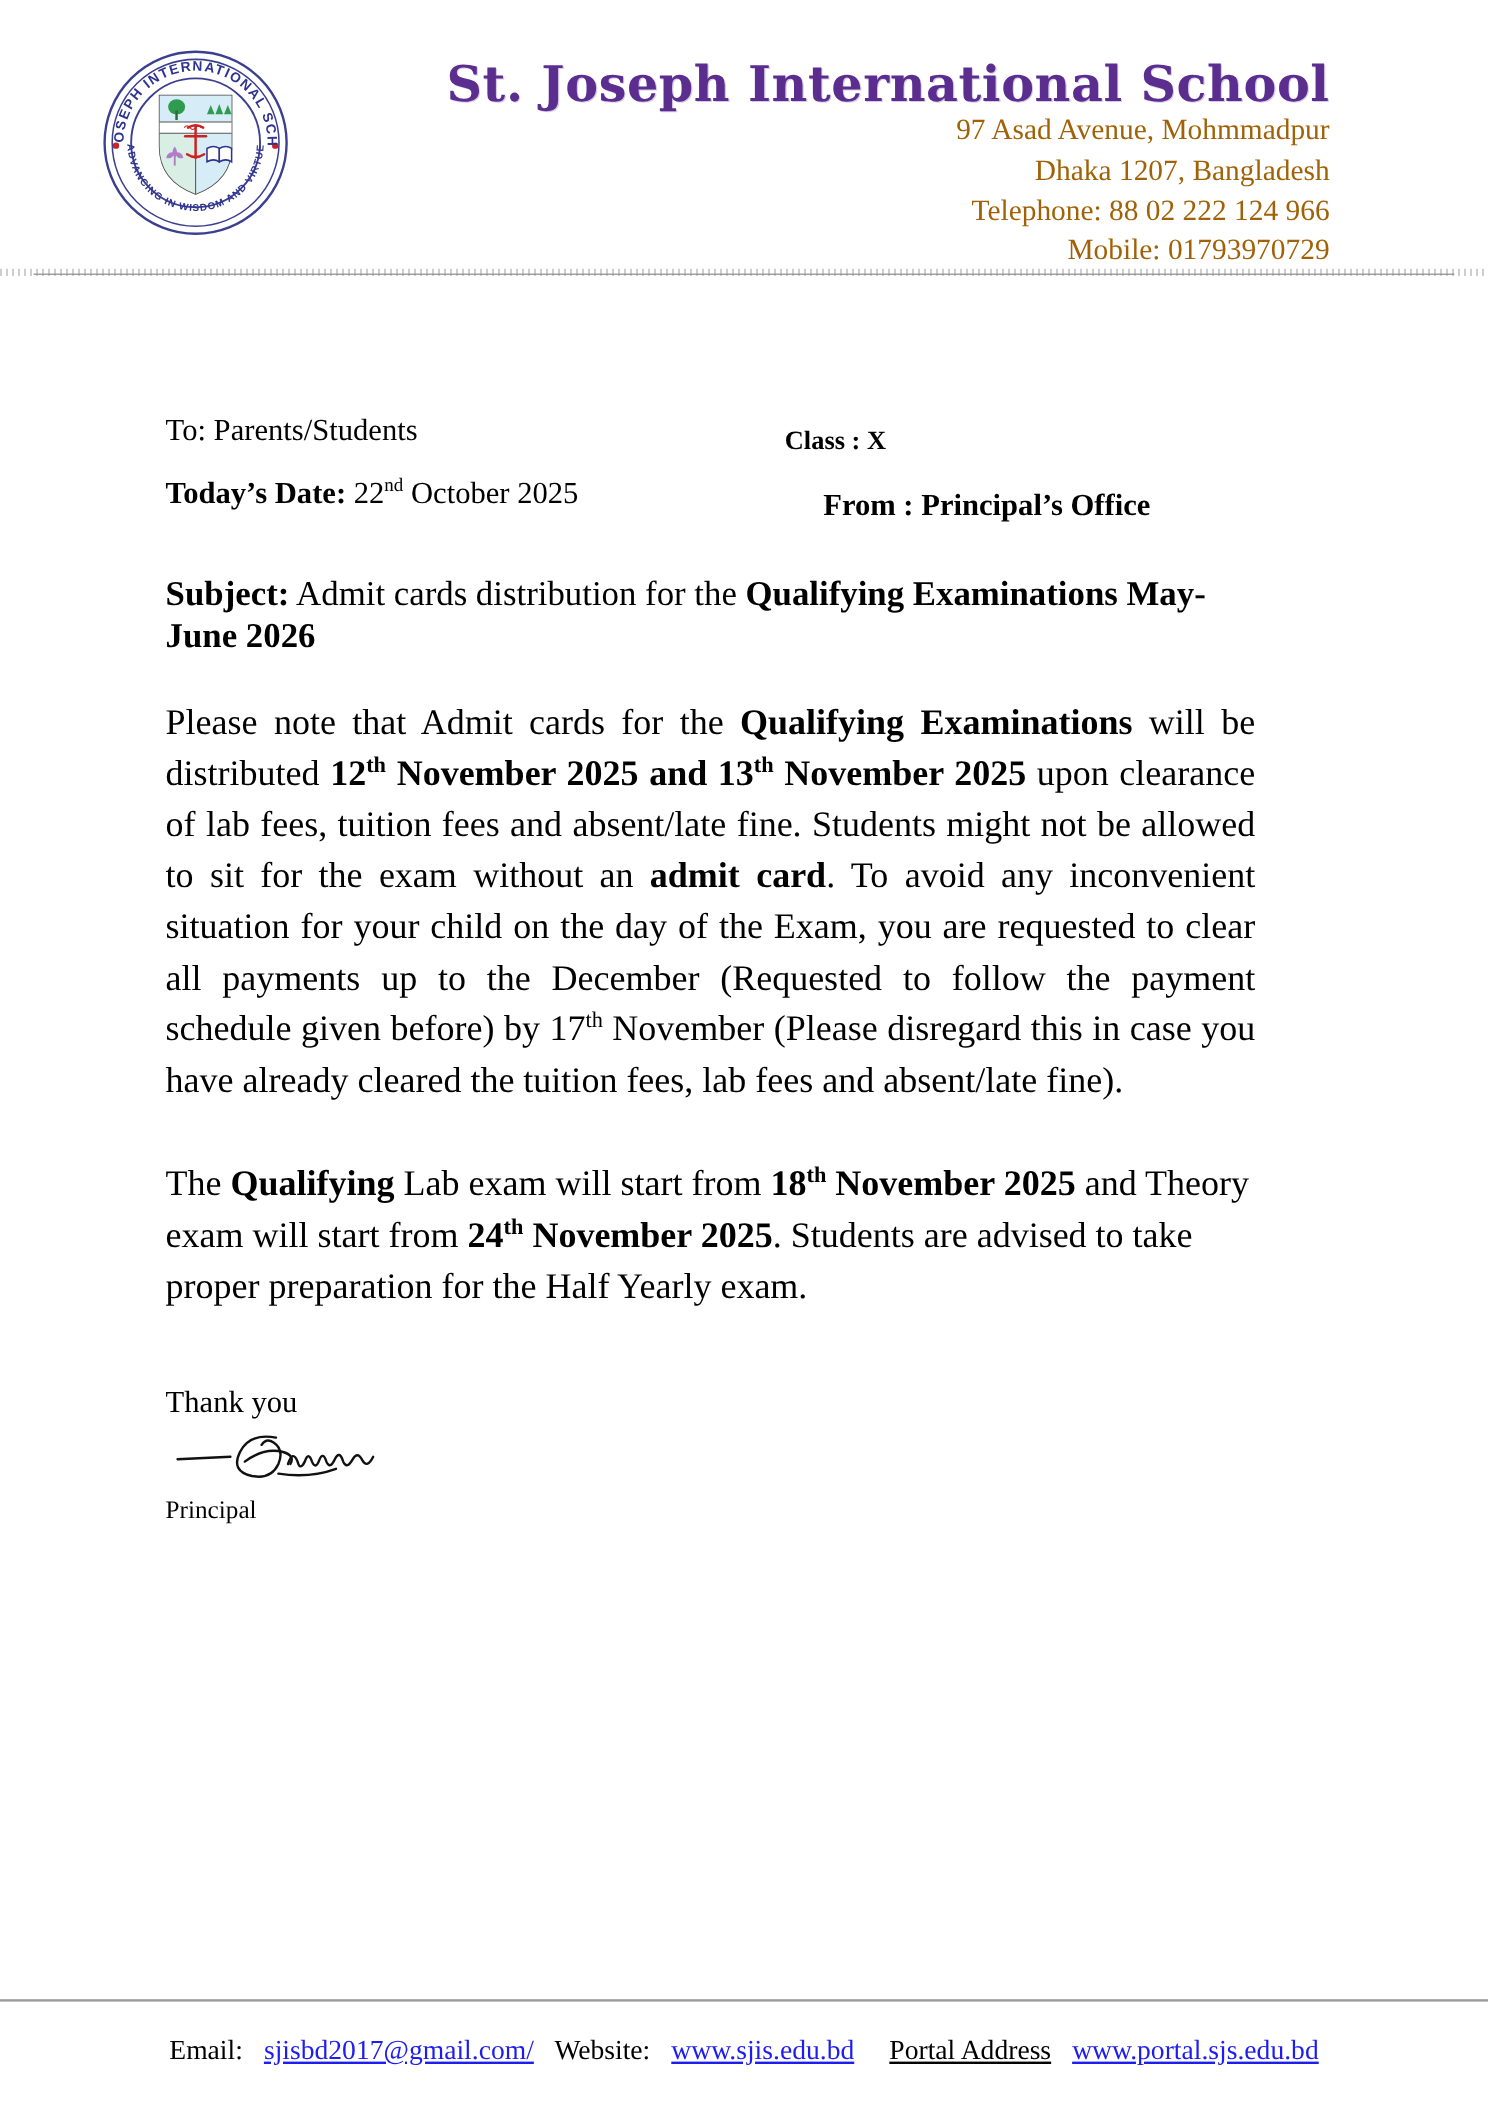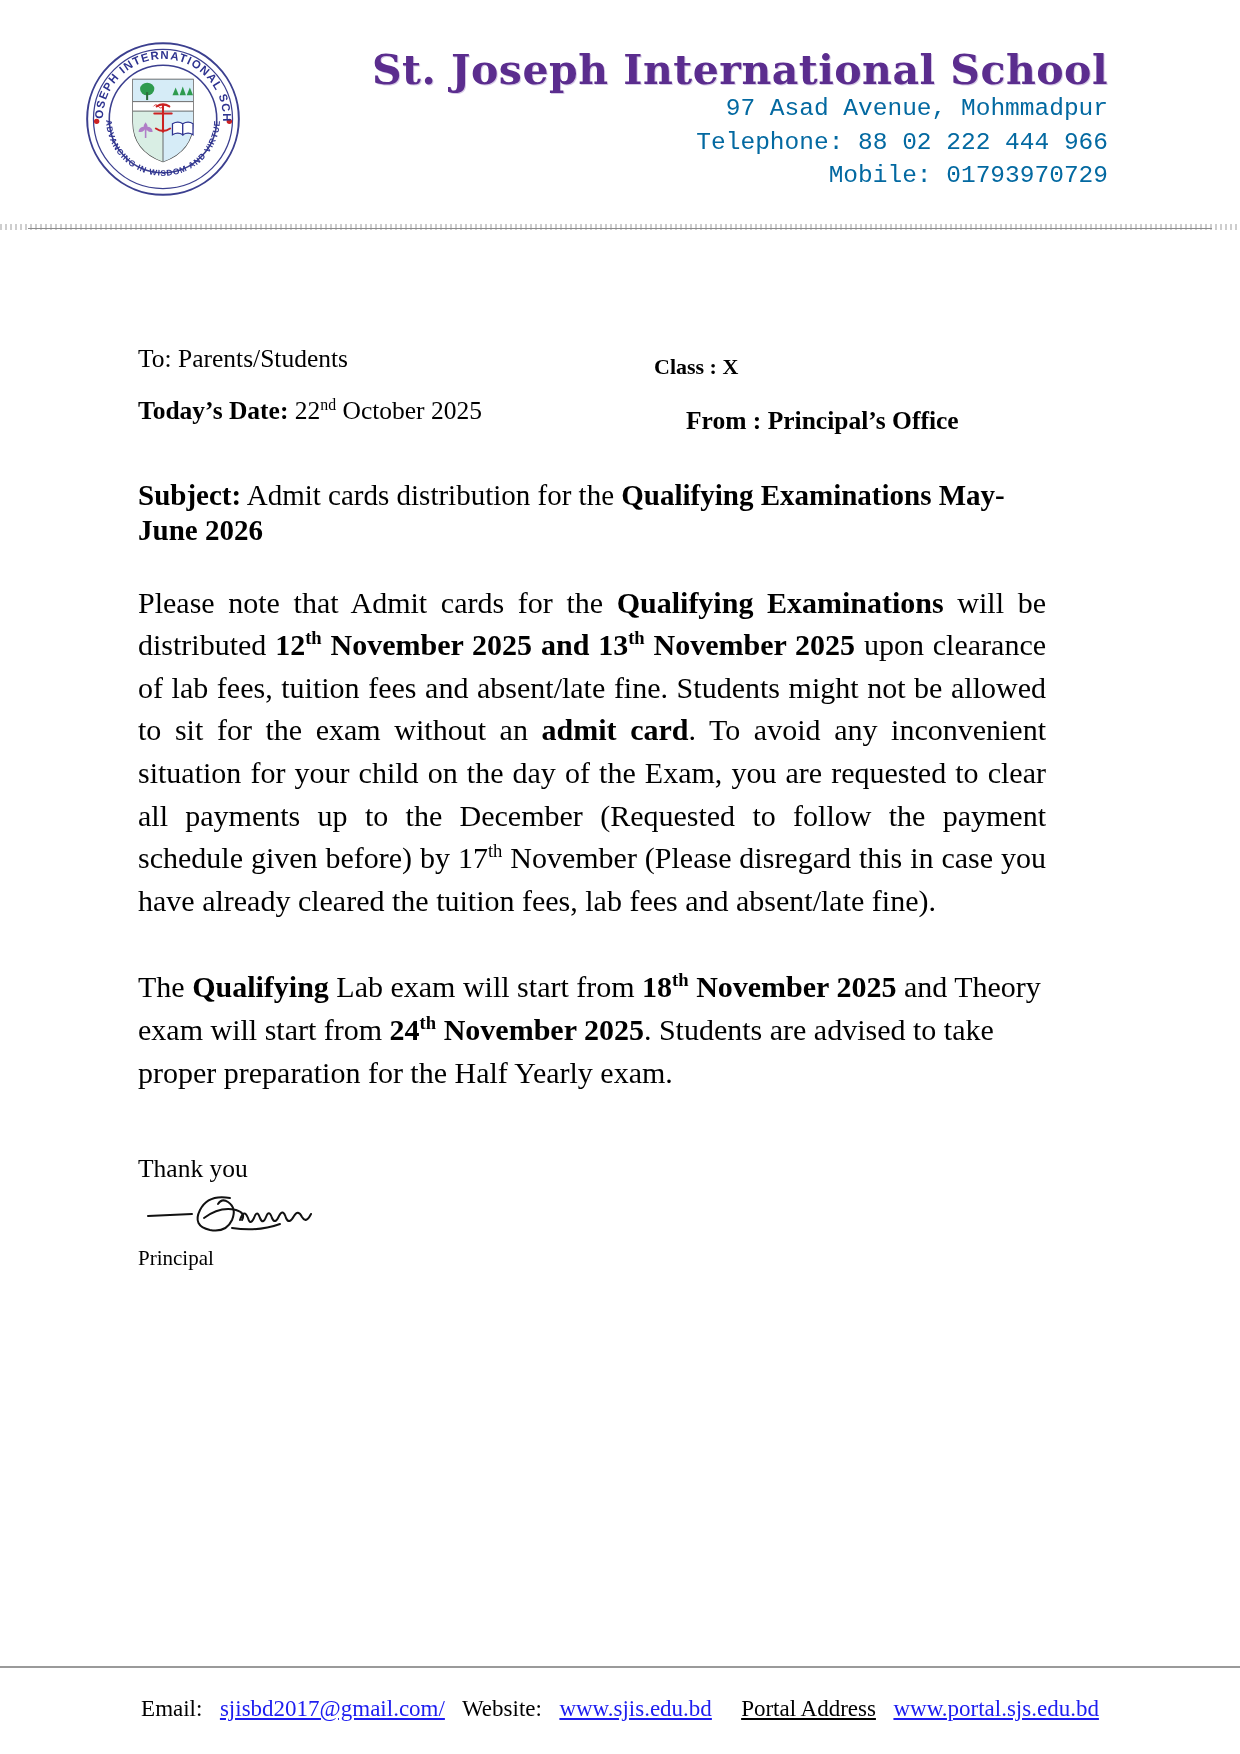--- a/index.html
+++ b/index.html
@@ -47,24 +47,24 @@
     font-weight: bold;
     font-size: 41px;
     line-height: 1.08;
     letter-spacing: 0.5px;
     color: #5b2d8e;
     text-shadow: 1px 1px 0 rgba(120,80,170,0.30);
     white-space: nowrap;
     font-style: normal;
   }
   .addr-line {
-    font-family: Liberation Mono, monospace;
+    font-family: Liberation Serif, serif;
     font-size: 24.5px;
     line-height: 1.36;
-    color: #0369a1;
+    color: #a16207;
     white-space: nowrap;
   }
 
   
   .head-rule {
     position: absolute;
     left: 0;
     right: 0;
     top: 224px;
     height: 6px;
@@ -233,21 +233,22 @@
           </g>
 
           <path d="M88,84 q3,-4 6,0 q3,4 6,0 q3,-4 6,0" fill="none" stroke="#cc2222" stroke-width="1.1"></path>
         </g>
       </svg>
     </div>
 
     <div class="head-text">
       <div class="school-name">St. Joseph International School</div>
       <div class="addr-line">97 Asad Avenue, Mohmmadpur</div>
-      <div class="addr-line">Telephone: 88 02 222 444 966</div>
+      <div class="addr-line">Dhaka 1207, Bangladesh</div>
+      <div class="addr-line">Telephone: 88 02 222 124 966</div>
       <div class="addr-line">Mobile: 01793970729</div>
     </div>
   </div>
 
   <div class="head-rule"></div>
   <div class="head-rule-solid"></div>
 
   <div class="body-area">
 
     <div class="meta-grid">

